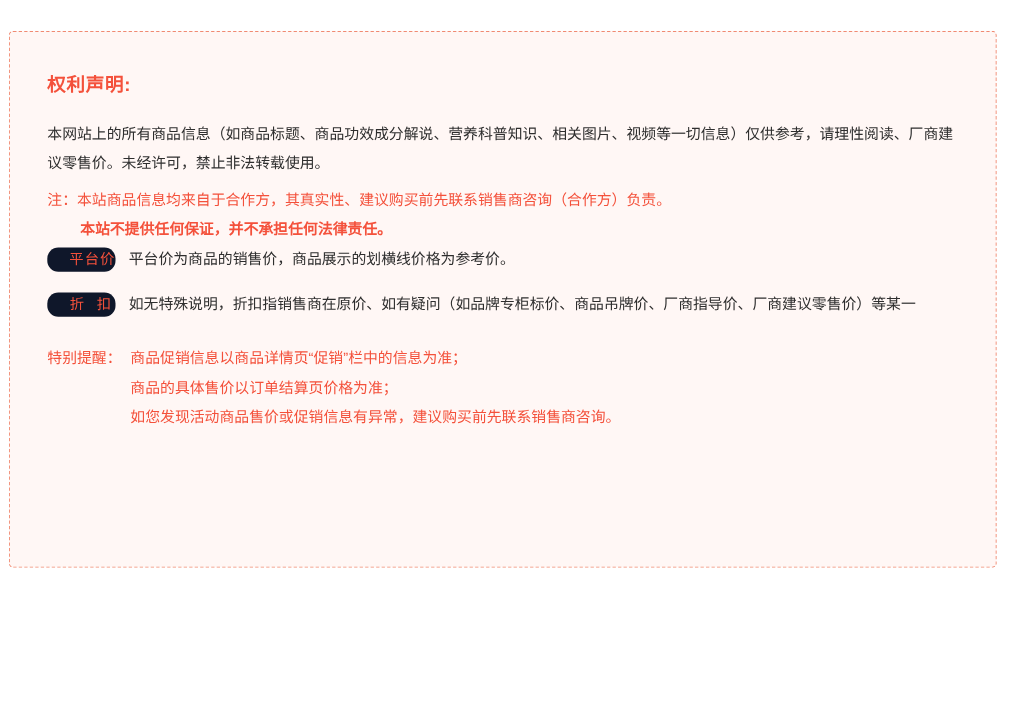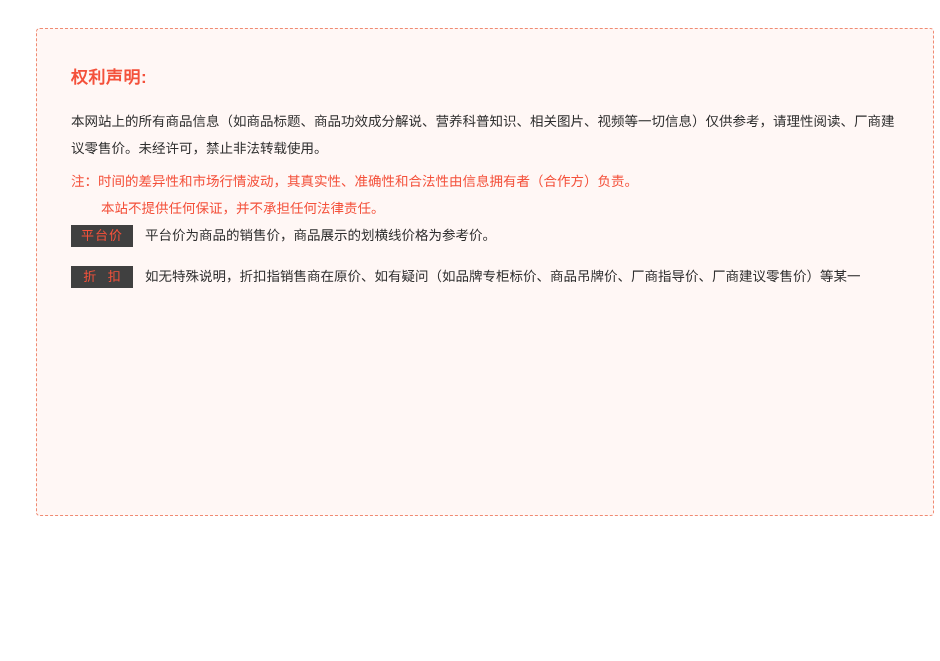--- a/index.html
+++ b/index.html
@@ -8,21 +8,21 @@
     background: #ffffff;
   }
   body {
     width: 940px;
     height: 661px;
     font-family: "Liberation Sans", "DejaVu Sans", sans-serif;
     -webkit-font-smoothing: antialiased;
   }
   .panel {
     position: absolute;
-    left: 36px;
+    left: 8px;
     top: 28px;
     width: 898px;
     height: 488px;
     box-sizing: border-box;
     background: #fff7f5;
     border: 1px dashed #f08a72;
     border-radius: 4px;
     padding: 28px 34px 20px 34px;
   }
   .section-title {
@@ -46,41 +46,42 @@
     margin-top: 6px;
   }
   .note-line {
     color: #f4513b;
     font-size: 13.5px;
     line-height: 2.0;
     margin: 0;
   }
   .note-line.indent {
     padding-left: 30px;
+    font-weight: bold;
   }
 
   
   .price-row {
     display: flex;
     align-items: flex-start;
     margin-bottom: 14px;
   }
   .price-row:last-child { margin-bottom: 0; }
 
   .tag {
     flex: 0 0 auto;
     width: 62px;
     box-sizing: border-box;
-    background: #404040;
+    background: #0f172a;
     color: #f4513b;
     font-size: 13px;
     line-height: 22px;
     height: 22px;
-    text-align: center;
-    border-radius: 0;
+    text-align: right;
+    border-radius: 10px;
     margin-top: 3px;
     letter-spacing: 1px;
   }
   .tag.wide-space { letter-spacing: 4px; padding-left: 4px; }
 
   .price-text {
     flex: 1 1 auto;
     color: #2e2e2e;
     font-size: 13.5px;
     line-height: 2.0;
@@ -117,32 +118,40 @@
 </head>
 <body>
 
 <div class="panel">
 
   <h2 class="section-title title-rights">权利声明:</h2>
 
   <p class="para">本网站上的所有商品信息（如商品标题、商品功效成分解说、营养科普知识、相关图片、视频等一切信息）仅供参考，请理性阅读、厂商建议零售价。未经许可，禁止非法转载使用。</p>
 
   <div class="note-block">
-    <p class="note-line">注：时间的差异性和市场行情波动，其真实性、准确性和合法性由信息拥有者（合作方）负责。</p>
+    <p class="note-line">注：本站商品信息均来自于合作方，其真实性、建议购买前先联系销售商咨询（合作方）负责。</p>
     <p class="note-line indent">本站不提供任何保证，并不承担任何法律责任。</p>
   </div>
 
 
   <div class="price-row">
     <span class="tag">平台价</span>
     <span class="price-text">平台价为商品的销售价，商品展示的划横线价格为参考价。</span>
   </div>
 
 
   <div class="price-row">
     <span class="tag wide-space">折 扣</span>
     <span class="price-text">
       <span>如无特殊说明，折扣指销售商在原价、如有疑问（如品牌专柜标价、商品吊牌价、厂商指导价、厂商建议零售价）等某一</span>
     </span>
   </div>
 
+  <div class="special-row">
+    <span class="special-label">特别提醒：</span>
+    <div class="special-lines">
+      <p>商品促销信息以商品详情页“促销”栏中的信息为准；</p>
+      <p>商品的具体售价以订单结算页价格为准；</p>
+      <p>如您发现活动商品售价或促销信息有异常，建议购买前先联系销售商咨询。</p>
+    </div>
+  </div>
 
 </div>
 
 </body></html>

